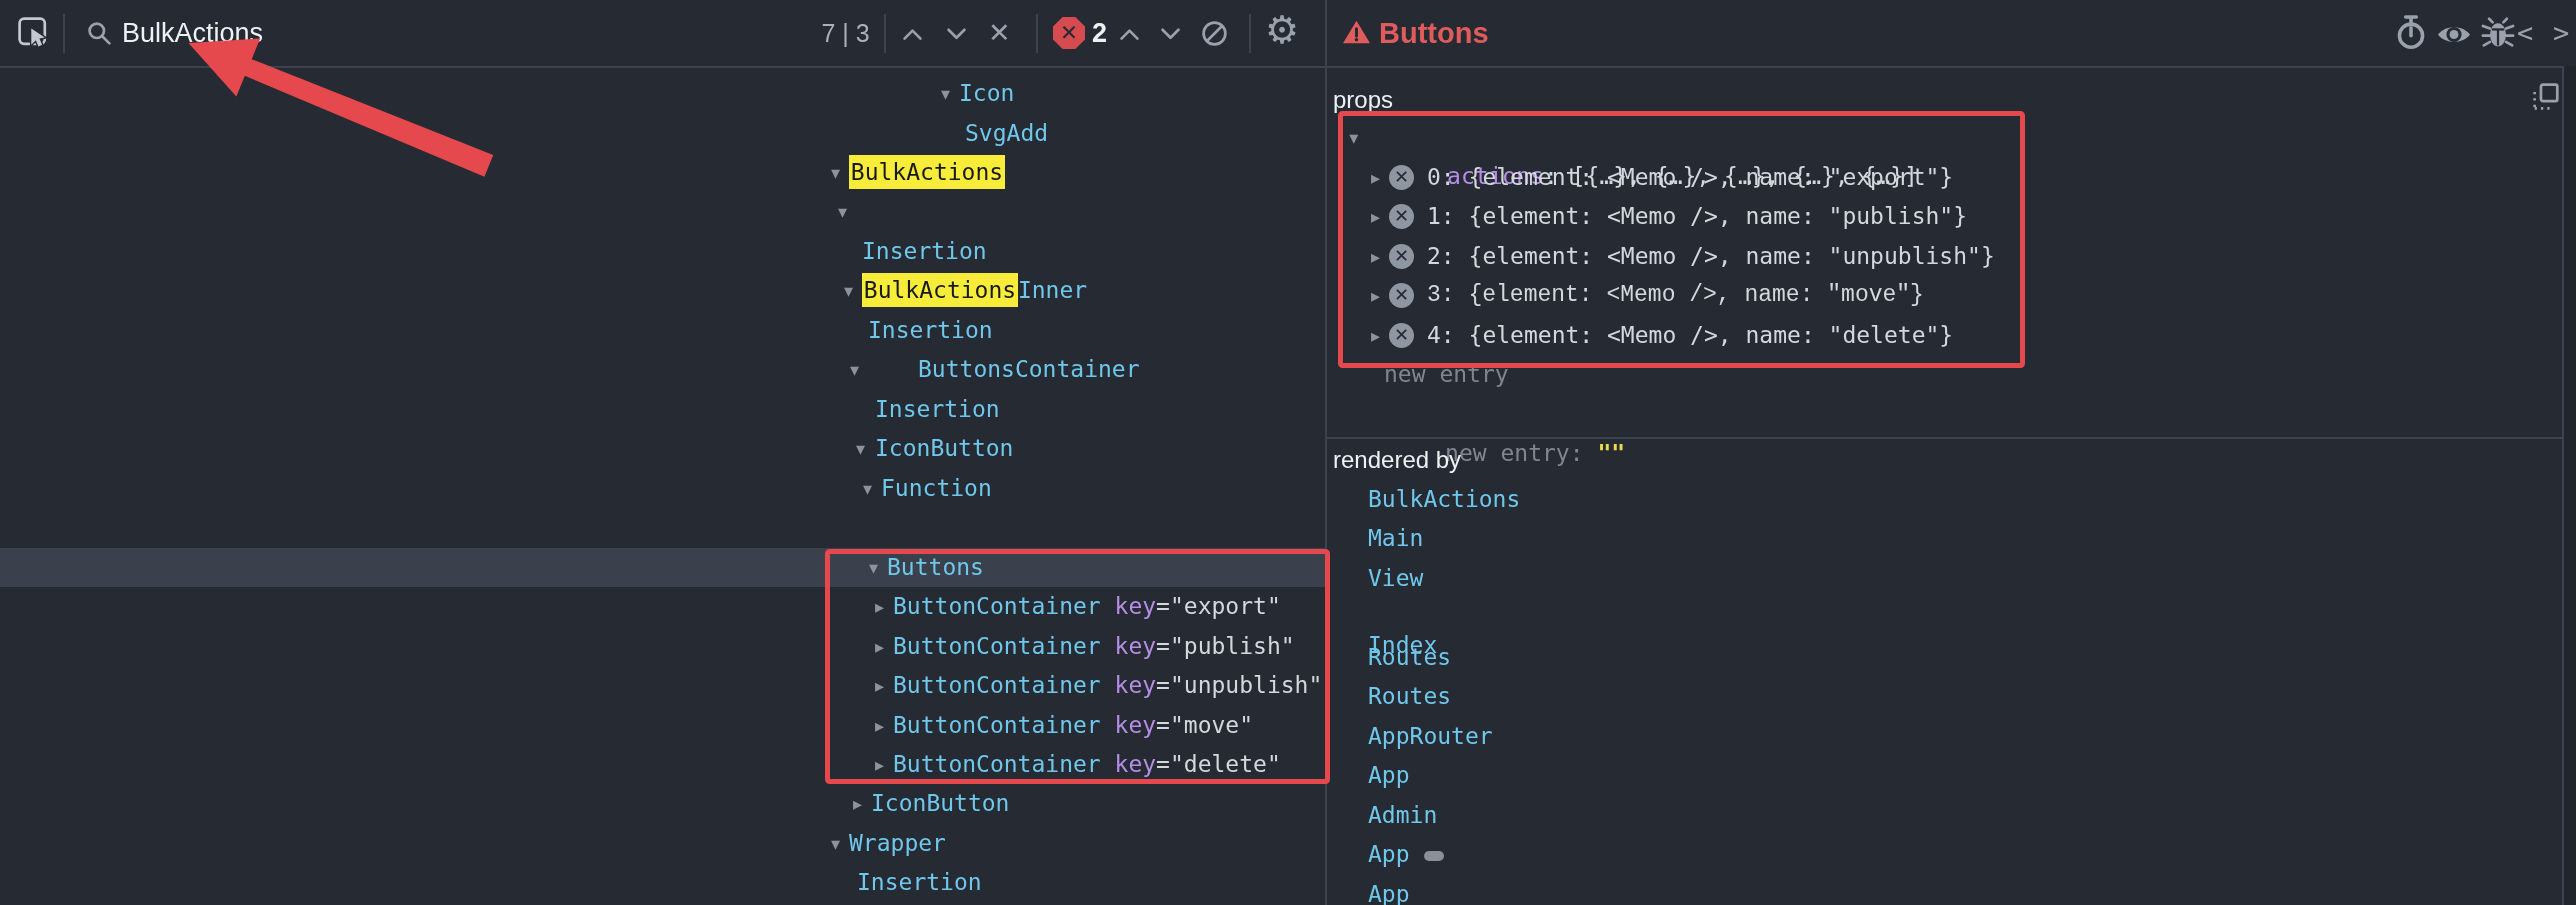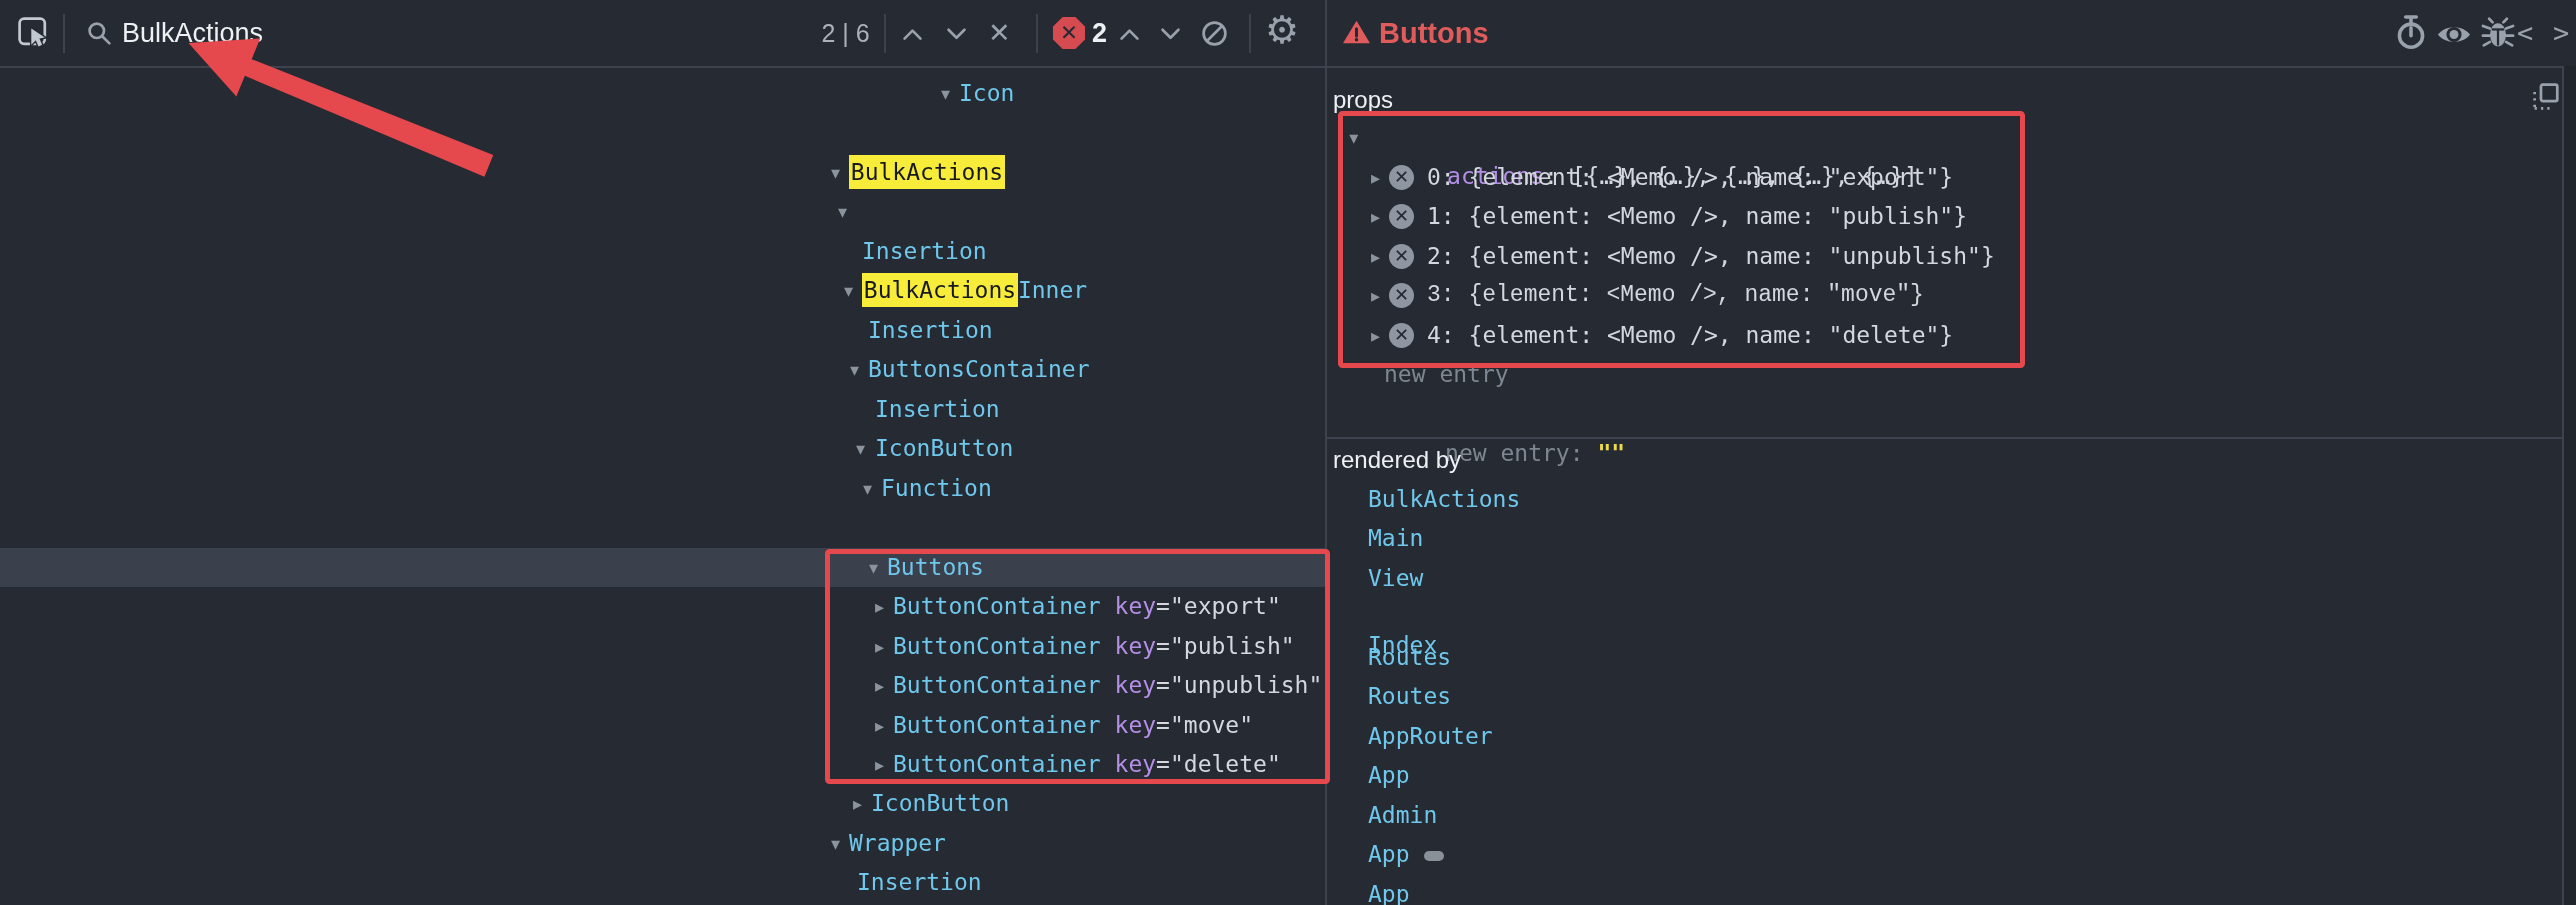--- a/index.html
+++ b/index.html
@@ -89,21 +89,21 @@
     </svg>
   </span>
   <span class="minidiv" style="left:63px;"></span>
   <span class="tb-icon" style="left:86px;top:20px;">
     <svg width="27" height="27" viewBox="0 0 30 30">
       <circle cx="12" cy="12" r="8" fill="none" stroke="#99a1ac" stroke-width="3"></circle>
       <line x1="18" y1="18" x2="26" y2="26" stroke="#99a1ac" stroke-width="3" stroke-linecap="round"></line>
     </svg>
   </span>
   <input id="search-input" value="BulkActions" style="">
-  <span class="tb-text" id="match-count">2 | 6</span>
+  <span class="tb-text" id="match-count">7 | 3</span>
   <span class="minidiv" style="left:884px;"></span>
   <span class="tb-icon" style="left:901px;top:27px;">
     <svg width="23" height="14.4" viewBox="0 0 26 16">
         <polyline points="4,13 13,4 22,13" fill="none" stroke="#99a1ac" stroke-width="3" stroke-linecap="round" stroke-linejoin="round"></polyline>
       </svg>
   </span>
   <span class="tb-icon" style="left:945px;top:27px;">
     <svg width="23" height="14.4" viewBox="0 0 26 16">
         <polyline points="4,3 13,12 22,3" fill="none" stroke="#99a1ac" stroke-width="3" stroke-linecap="round" stroke-linejoin="round"></polyline>
       </svg>
@@ -178,40 +178,43 @@
 <div class="vdiv" style="left:1325px;top:0;height:906px;"></div>
 <div class="hdiv" style="left:1327px;top:437px;width:1235px;"></div>
 <div id="gutter"></div>
 <div class="vdiv" style="left:2562px;top:66px;height:840px;"></div>
 
 <div id="tree">
     <div class="trow" style="top: 8px;">
       <span class="exp" style="left: 934px;">▾</span>
       <span class="ttext" style="left: 959px;"><span class="seg-name">Icon</span></span>
     </div>
+    <div class="trow" style="top: 48px;">
+      <span class="ttext" style="left: 965px;"><span class="seg-name">SvgAdd</span></span>
+    </div>
     <div class="trow" style="top: 87px;">
       <span class="exp" style="left: 824px;">▾</span>
       <span class="ttext" style="left: 849px;"><span class="seg-match">BulkActions</span></span>
     </div>
     <div class="trow" style="top: 126px;">
       <span class="exp" style="left: 831px;">▾</span>
     </div>
     <div class="trow" style="top: 166px;">
       <span class="ttext" style="left: 862px;"><span class="seg-name">Insertion</span></span>
     </div>
     <div class="trow" style="top: 205px;">
       <span class="exp" style="left: 837px;">▾</span>
       <span class="ttext" style="left: 862px;"><span class="seg-match">BulkActions</span><span class="seg-name">Inner</span></span>
     </div>
     <div class="trow" style="top: 245px;">
       <span class="ttext" style="left: 868px;"><span class="seg-name">Insertion</span></span>
     </div>
     <div class="trow" style="top: 284px;">
       <span class="exp" style="left: 843px;">▾</span>
-      <span class="ttext" style="left: 868px;"><span class="seg-name">ButtonsContainer</span></span>
+      <span class="ttext" style="left: 918px;"><span class="seg-name">ButtonsContainer</span></span>
     </div>
     <div class="trow" style="top: 324px;">
       <span class="ttext" style="left: 875px;"><span class="seg-name">Insertion</span></span>
     </div>
     <div class="trow" style="top: 363px;">
       <span class="exp" style="left: 849px;">▾</span>
       <span class="ttext" style="left: 875px;"><span class="seg-name">IconButton</span></span>
     </div>
     <div class="trow" style="top: 403px;">
       <span class="exp" style="left: 856px;">▾</span>

